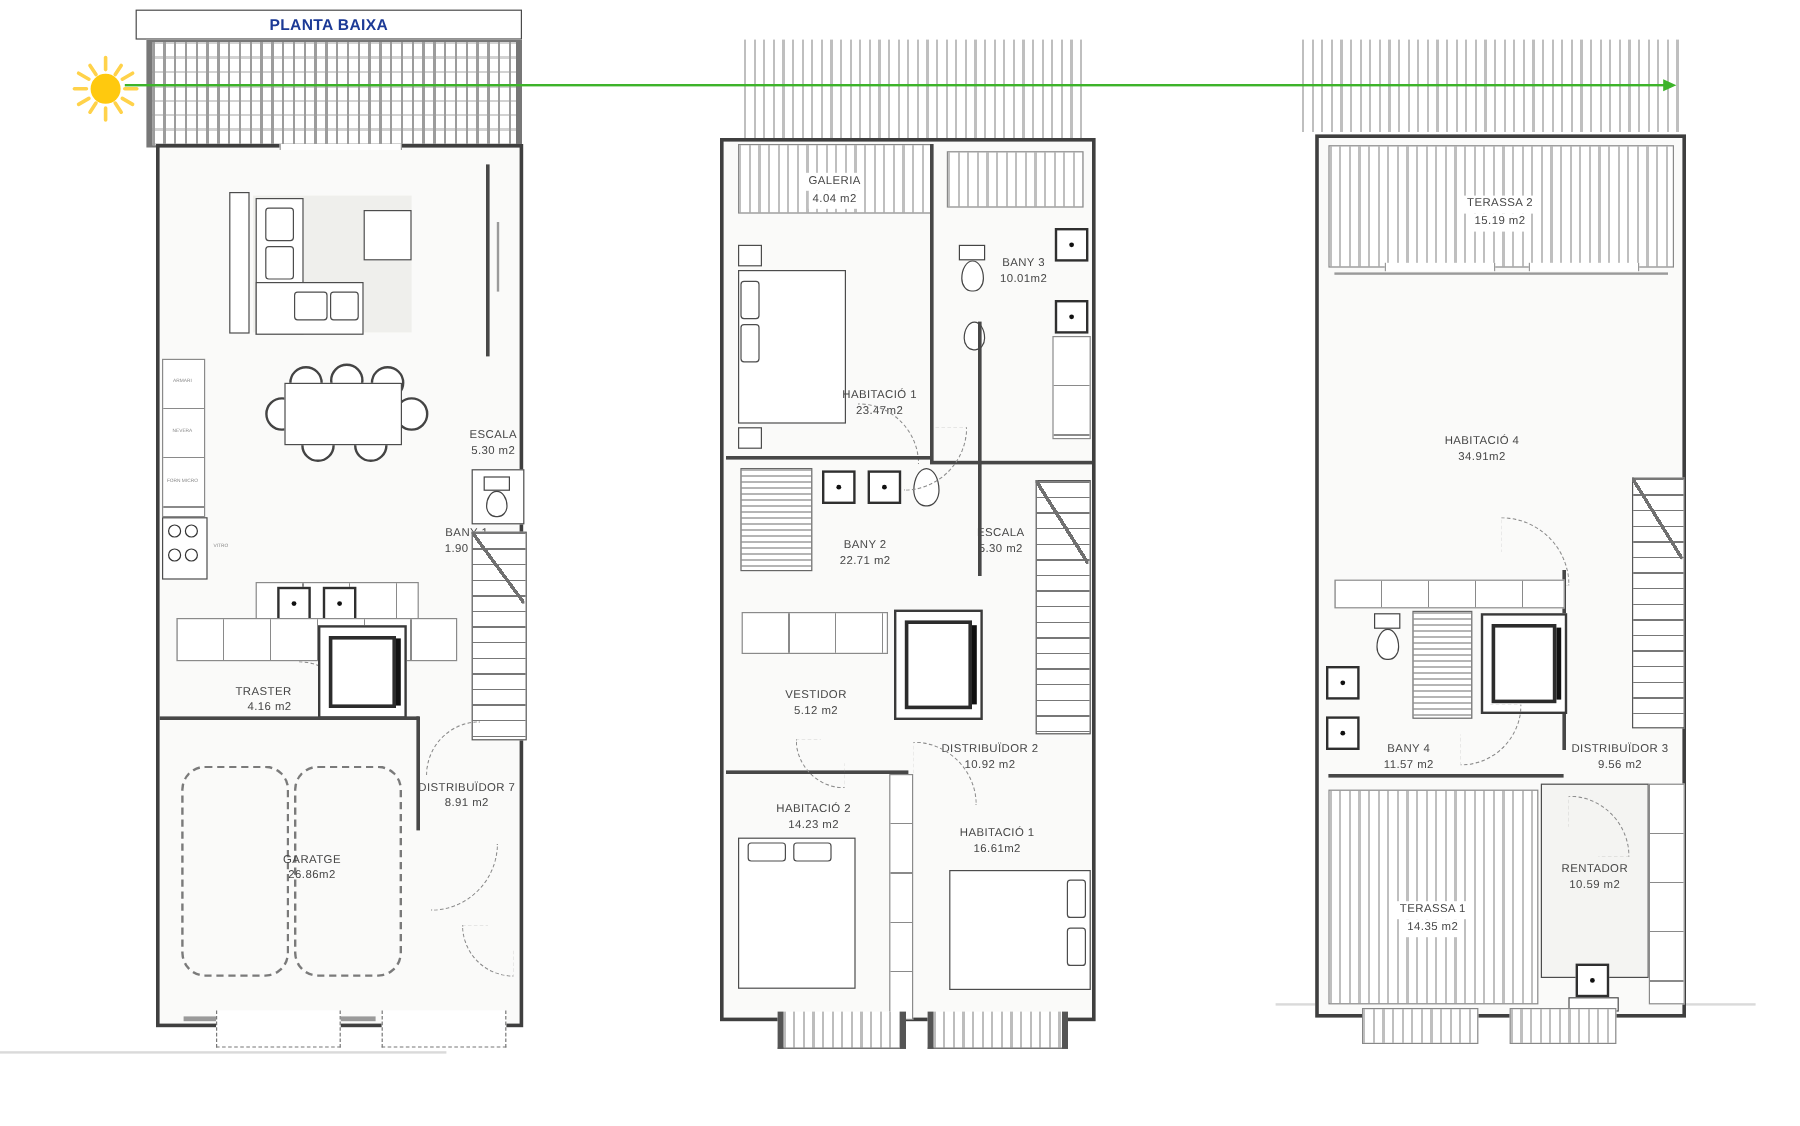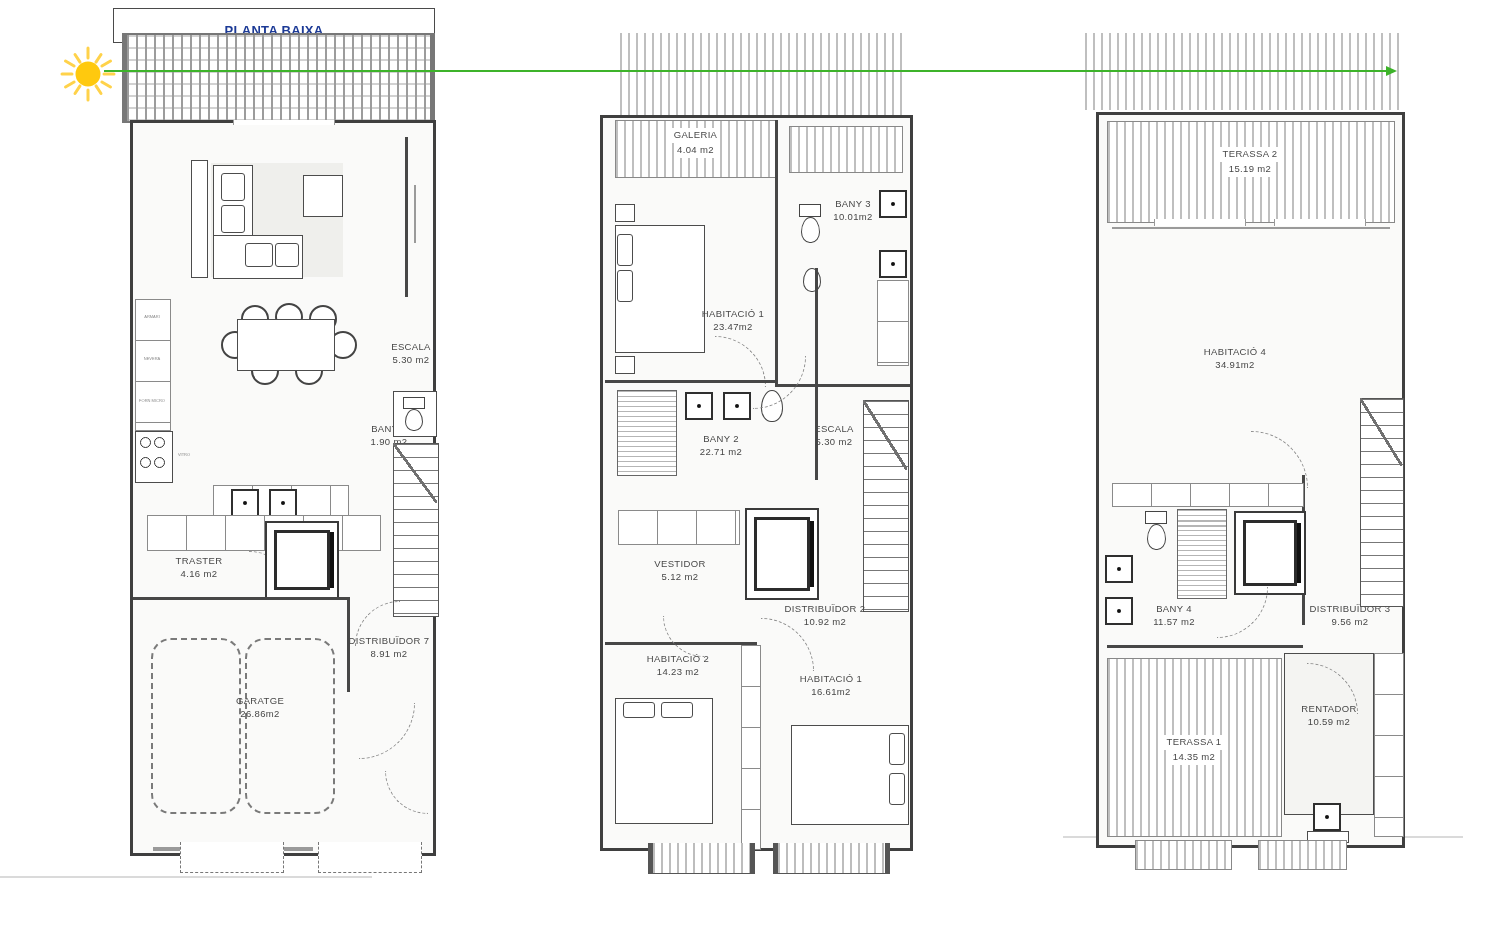--- a/index.html
+++ b/index.html
@@ -1,30 +1,30 @@
 <!DOCTYPE html>
 <html><head>
 <meta charset="utf-8">
 <style>
   html,body{margin:0;padding:0;background:#fff;}
   .canvas{position:relative;width:1500px;height:938px;background:#fff;overflow:hidden;
           font-family:"Liberation Sans", sans-serif;color:#454545;}
   .floor{position:absolute;}
   .titlebar{position:absolute;border:1.6px solid #4a4a4a;background:#fff;text-align:center;
-            font-weight:bold;font-size:13px;color:#1c3a96;letter-spacing:.3px;padding-top:14px;height:19px;}
+            font-weight:bold;font-size:13px;color:#1c3a96;letter-spacing:.3px;padding-top:4px;height:19px;}
   .body{position:absolute;border:3px solid #3f3f3f;background:#fafaf9;}
   .hatchX{position:absolute;background-color:#fff;border:2px solid #777;border-left-width:5px;border-right-width:5px;
           background-image:repeating-linear-gradient(90deg,#9c9c9c 0 2px,transparent 2px 9px),
                            repeating-linear-gradient(180deg,#d2d2d2 0 2px,transparent 2px 12px);}
   .hatchV{position:absolute;background-color:#fff;border:1.5px solid #888;
           background-image:repeating-linear-gradient(90deg,#bfbfbf 0 1.8px,transparent 1.8px 8px);}
   .shower{position:absolute;background-color:#fff;border:1.5px solid #666;
           background-image:repeating-linear-gradient(180deg,#b5b5b5 0 1.5px,transparent 1.5px 5px);}
   .rlabel{position:absolute;text-align:center;font-size:9.5px;letter-spacing:.35px;line-height:1.35;
-          color:#474747;font-weight:normal;}
+          color:#474747;font-weight:normal;margin-top:16px;}
   .chip{background:#fff;padding:1px 3px;display:inline-block;}
   .tiny{position:absolute;font-size:4px;color:#8a8a8a;text-align:center;line-height:1.1;letter-spacing:0;}
   .iwall{position:absolute;background:#474747;}
   .thinline{position:absolute;background:#9a9a9a;}
   .cellsV{position:absolute;background-color:#fff;border:1.2px solid #8a8a8a;
           background-image:repeating-linear-gradient(90deg,transparent 0 38px,#8a8a8a 38px 39px);}
   .cellsH{position:absolute;background-color:#fff;border:1.2px solid #8a8a8a;
           background-image:repeating-linear-gradient(180deg,transparent 0 40px,#8a8a8a 40px 41px);}
   .stairs{position:absolute;background-color:#fff;border:1.5px solid #555;
           background-image:repeating-linear-gradient(180deg,#777 0 1.2px,transparent 1.2px 13px);}
@@ -132,21 +132,21 @@
         <div>1.90 m2</div>
       </div>
 
       <div class="furn" style="left:260px;top:268px;width:42px;height:44px;"></div>
       <div class="wc-tank" style="left:270px;top:274px;width:20px;height:10px;"></div>
       <div class="wc-bowl" style="left:272px;top:286px;width:16px;height:20px;"></div>
       <div class="stairs" style="left:260px;top:320px;width:44px;height:172px;"></div>
       <div class="diag" style="left:260px;top:320px;width:44px;height:60px;"></div>
 
       <div class="cellsV" style="left:14px;top:392px;width:232px;height:34px;"></div>
-      <div class="rlabel" style="left:22px;top:432px;width:88px;">
+      <div class="rlabel" style="left:22px;top:432px;width:88px;text-align:right;">
         <div>TRASTER</div>
         <div>4.16 m2</div>
       </div>
       <div class="arc" style="left:116px;top:428px;width:44px;height:44px;transform:rotate(90deg);"></div>
       <div class="lift" style="left:132px;top:398px;width:70px;height:74px;">
         <div class="inner"></div>
         <div class="bar"></div>
       </div>
 
       <div class="iwall" style="left:0;top:474px;width:216px;height:3px;"></div>

